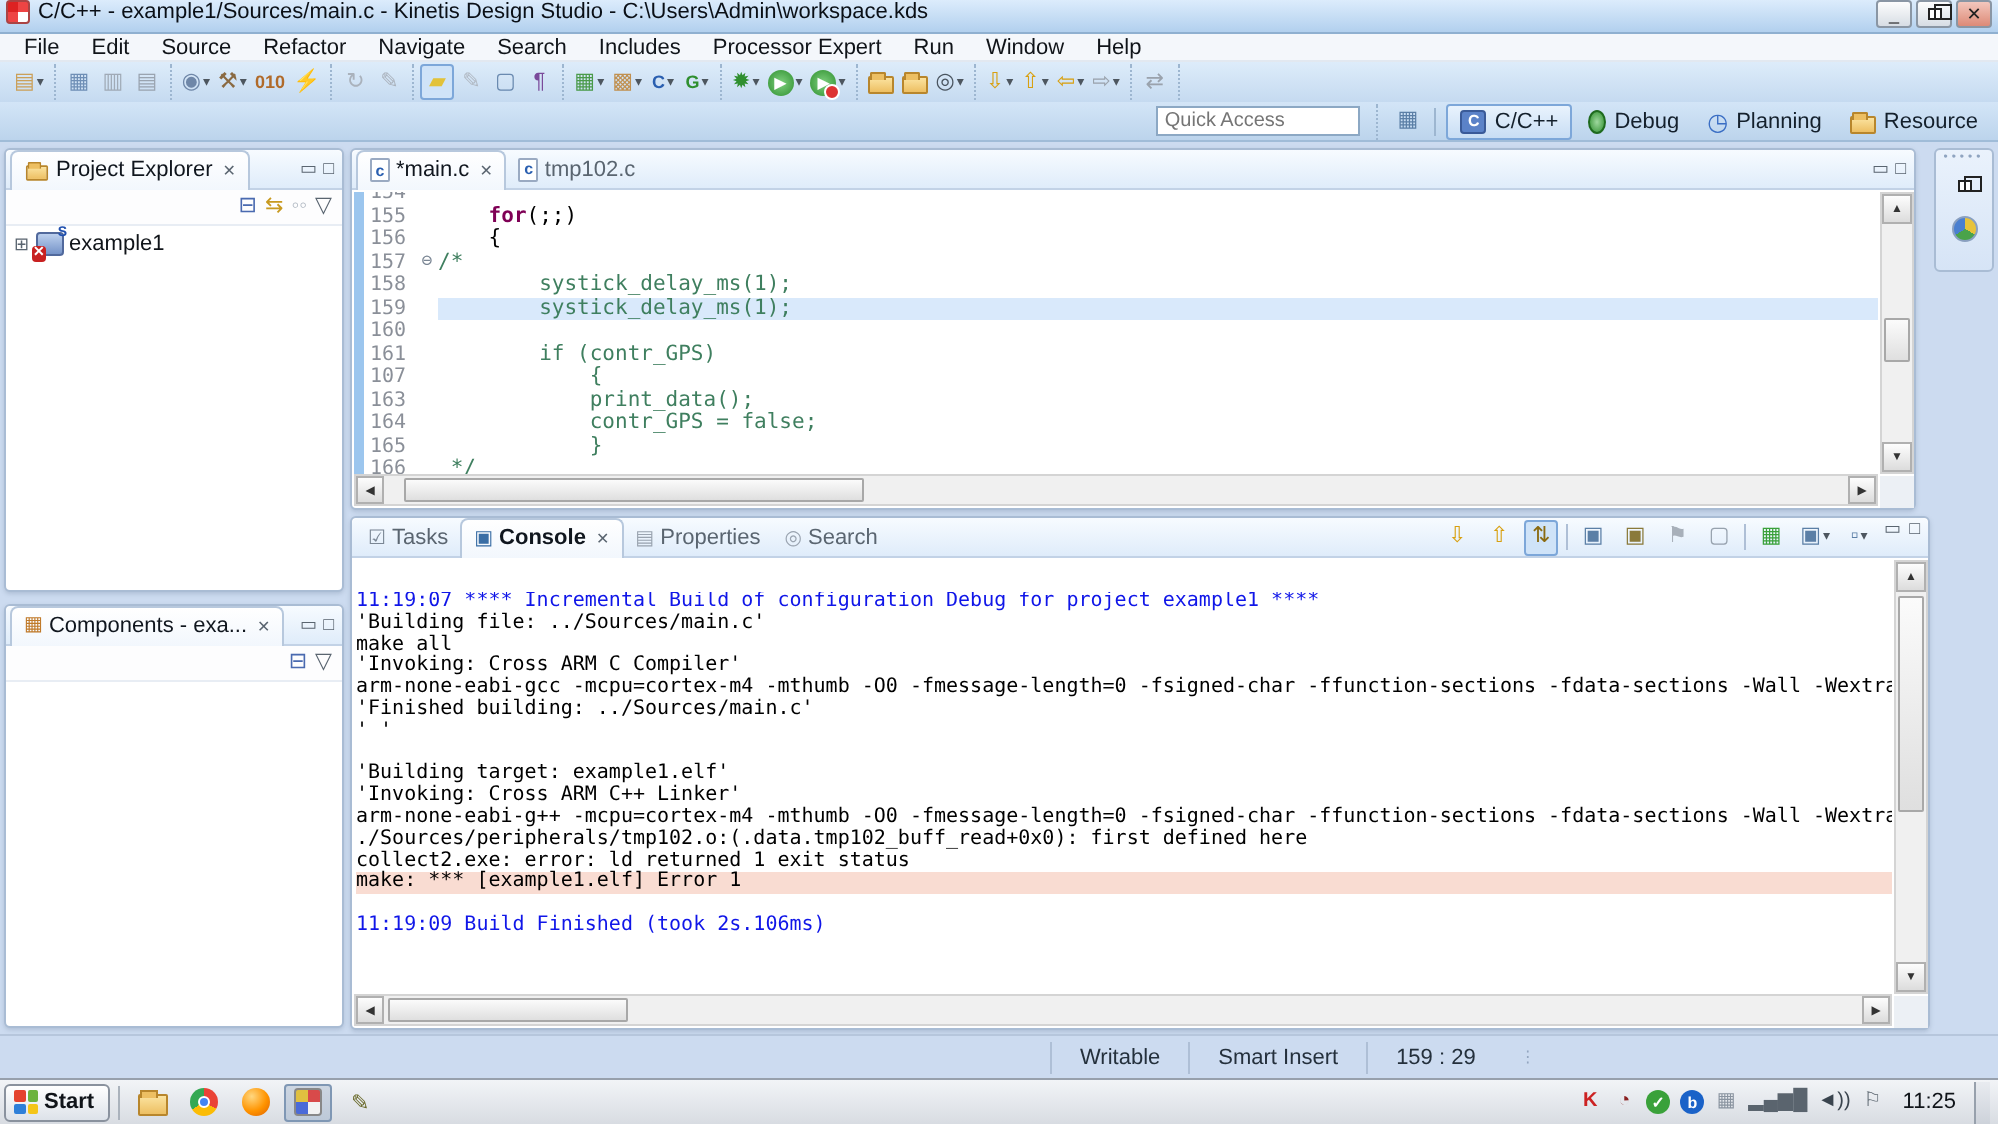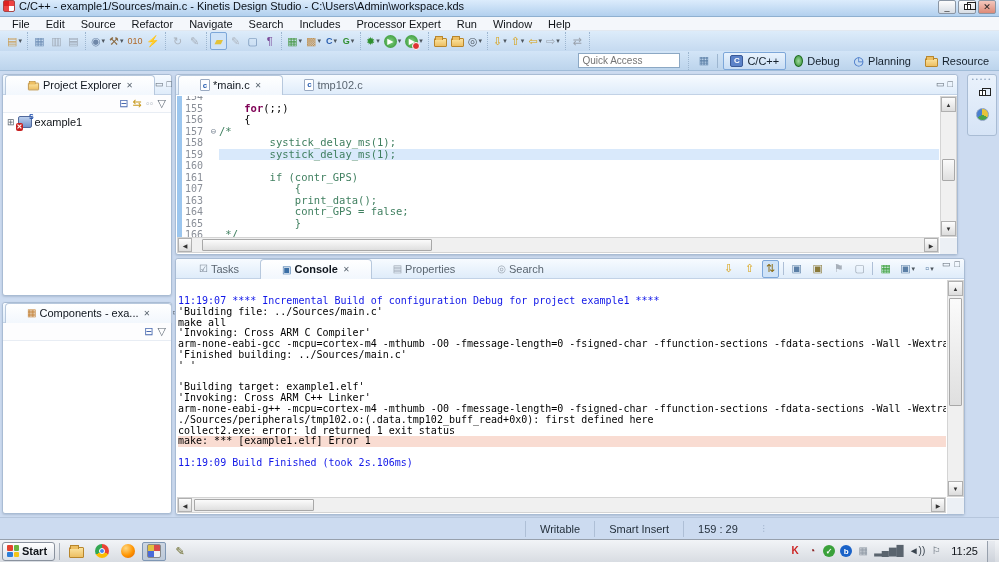--- a/index.html
+++ b/index.html
@@ -58,21 +58,21 @@
   .icon-folder { width:13px; height:9px; background:linear-gradient(#fbe3a0,#edbf62); border:1px solid #b8862c;
     border-radius:1px; position:relative; margin-top:3px; }
   .icon-folder::before { content:""; position:absolute; top:-3px; left:0; width:6px; height:3px;
     background:#edbf62; border:1px solid #b8862c; border-bottom:none; border-radius:1px 1px 0 0; }
 
   
   .panel { position:absolute; background:#fff; border:1px solid #a9bcd4; border-radius:3px;
     box-shadow:0 1px 2px rgba(90,110,140,.25); }
   .panel-tabs { height:20px; background:linear-gradient(#f7fbff,#dfecfa); border-bottom:1px solid #c2d2e6;
     border-radius:3px 3px 0 0; display:flex; align-items:center; padding-left:2px; }
-  .ptab { display:flex; align-items:center; gap:3px; height:20px; padding:0 21px; font-size:11px;
+  .ptab { display:flex; align-items:center; gap:3px; height:20px; padding:0 6px; font-size:11px;
     color:#5a6570; white-space:nowrap; }
   .ptab.active { background:linear-gradient(#ffffff,#f2f7fd); border:1px solid #b7c8dd; border-bottom:none;
     border-radius:4px 4px 0 0; color:#10161e; }
   .ptab .tab-close { font-size:8px; color:#5a6570; margin-left:2px; }
   .minmax { margin-left:auto; display:flex; gap:3px; padding-right:4px; color:#5a6570; font-size:9px; }
   .minmax span { line-height:1; }
   .view-toolbar { height:18px; display:flex; align-items:center; justify-content:flex-end; gap:4px;
     padding:0 5px; background:#fdfdfe; border-bottom:1px solid #e8edf4; color:#7a6a2a; }
   .vt-icon { font-size:11px; line-height:1; }
   .cfile-icon { width:10px; height:12px; background:#fff; border:1px solid #9aaac2; font-size:8px; font-weight:bold;
@@ -223,21 +223,21 @@
       <span class="tb-group">
         <span class="tb-btn">
           <span class="tb-glyph" style="color: rgb(111, 135, 168);">◉</span>
           <span class="dd-arrow">▾</span>
         </span>
         <span class="tb-btn">
           <span class="tb-glyph" style="color: rgb(138, 106, 66);">⚒</span>
           <span class="dd-arrow">▾</span>
         </span>
         <span class="tb-btn">
-          <span class="tb-glyph binary-txt" style="color: rgb(176, 106, 42); font-weight: normal; font-size: 9px;">010</span>
+          <span class="tb-glyph binary-txt" style="color: rgb(176, 106, 42); font-weight: bold; font-size: 9px;">010</span>
         </span>
         <span class="tb-btn">
           <span class="tb-glyph" style="color: rgb(232, 179, 28);">⚡</span>
         </span>
       </span>
       <span class="tb-group">
         <span class="tb-btn">
           <span class="tb-glyph" style="color: rgb(170, 178, 188);">↻</span>
         </span>
         <span class="tb-btn">

